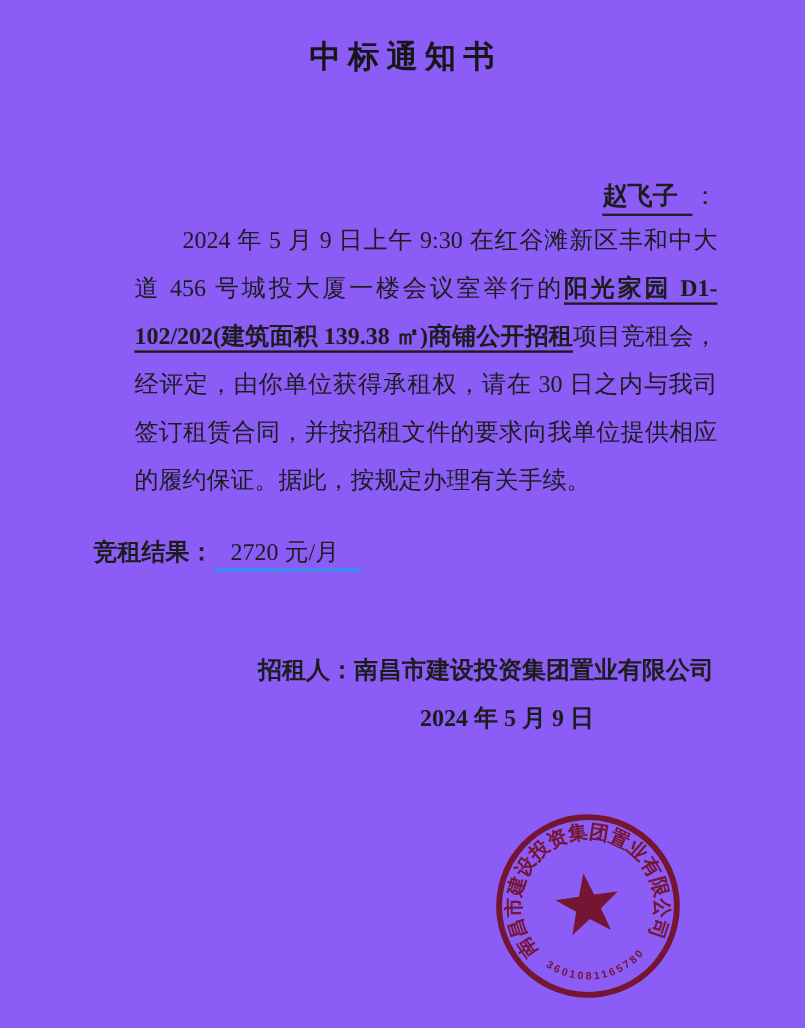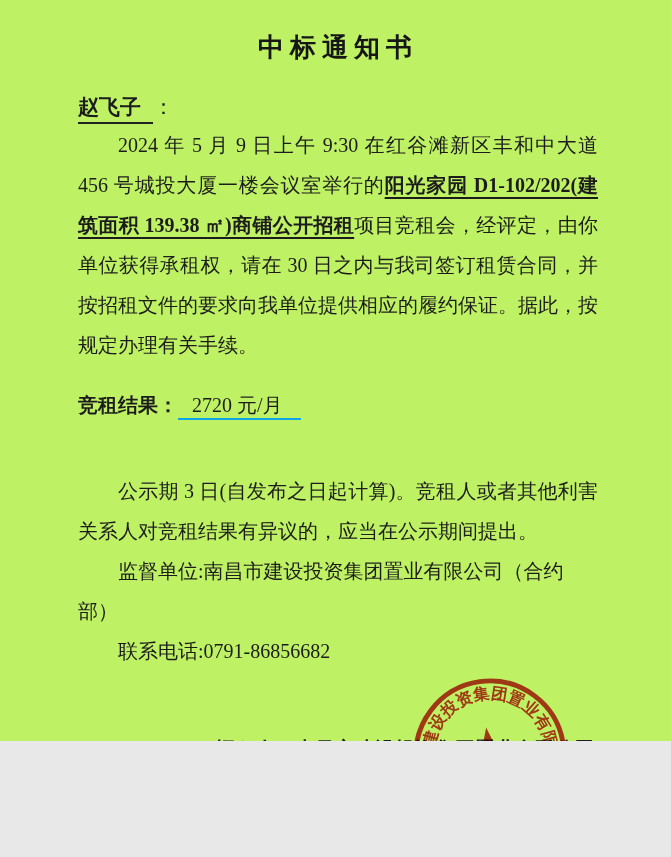--- a/index.html
+++ b/index.html
@@ -2,60 +2,61 @@
 <html><head>
 <meta charset="utf-8">
 <style>
   * { margin: 0; padding: 0; box-sizing: border-box; }
   html, body { background: #e8e8e8; }
   body { font-family: "Liberation Serif", "DejaVu Serif", serif; }
 
   .page {
     position: relative;
     width: 671px;
-    height: 741px;
+    height: 857px;
     margin: 0 auto;
-    background: #bef264;
+    background: #8b5cf6;
     color: #1c1c1c;
     overflow: hidden;
   }
 
   .content {
     position: relative;
     padding: 0 73px 0 78px;
   }
 
   .doc-title {
     margin-top: 30px;
     text-align: center;
     font-size: 26px;
     font-weight: bold;
     letter-spacing: 6px;
     color: #161616;
   }
 
   .recipient {
-    margin-top: 24px;
+    margin-top: 80px;
     font-size: 21px;
     line-height: 36px;
+    text-align: right;
   }
   .recipient-name {
     font-weight: bold;
     border-bottom: 2px solid #222;
     padding: 0 12px 3px 0;
   }
 
   .para {
     font-size: 20px;
     line-height: 40px;
     text-align: justify;
     text-justify: inter-character;
   }
   .para1 { margin-top: 0; }
-  .indent { text-indent: 2em; }
+  .indent { text-indent: 2em; margin-left: 34px; }
 
   .highlight {
     font-weight: bold;
     text-decoration: underline;
     text-decoration-thickness: 2px;
     text-underline-offset: 5px;
   }
 
   .result-line {
     margin-top: 20px;
@@ -117,25 +118,20 @@
   <div class="content">
 
     <h1 class="doc-title">中标通知书</h1>
 
     <p class="recipient"><span class="recipient-name">赵飞子</span><span>：</span></p>
 
     <p class="para para1 indent"><span>2024 年 5 月 9 日上午 9:30 在红谷滩新区丰和中大道 456 号城投大厦一楼会议室举行的</span><span class="highlight">阳光家园 D1-102/202(建筑面积 139.38 ㎡)商铺公开招租</span><span>项目竞租会，经评定，由你单位获得承租权，请在 30 日之内与我司签订租赁合同，并按招租文件的要求向我单位提供相应的履约保证。据此，按规定办理有关手续。</span></p>
 
     <p class="result-line"><span class="result-label">竞租结果：</span><span class="result-value">2720 元/月</span></p>
 
-    <div class="notice-block">
-      <p class="para indent">公示期 3 日(自发布之日起计算)。竞租人或者其他利害关系人对竞租结果有异议的，应当在公示期间提出。</p>
-      <div class="info-line">监督单位:南昌市建设投资集团置业有限公司（合约部）</div>
-      <div class="info-line">联系电话:0791-86856682</div>
-    </div>
 
     <div class="signature-block">
       <div class="lessor-line"><span>招租人：</span><span>南昌市建设投资集团置业有限公司</span></div>
       <div class="date-line">2024 年 5 月 9 日</div>
     </div>
 
   </div>
 
   <div class="seal">
     <svg viewBox="0 0 160 160" width="158" height="158" xmlns="http://www.w3.org/2000/svg">

